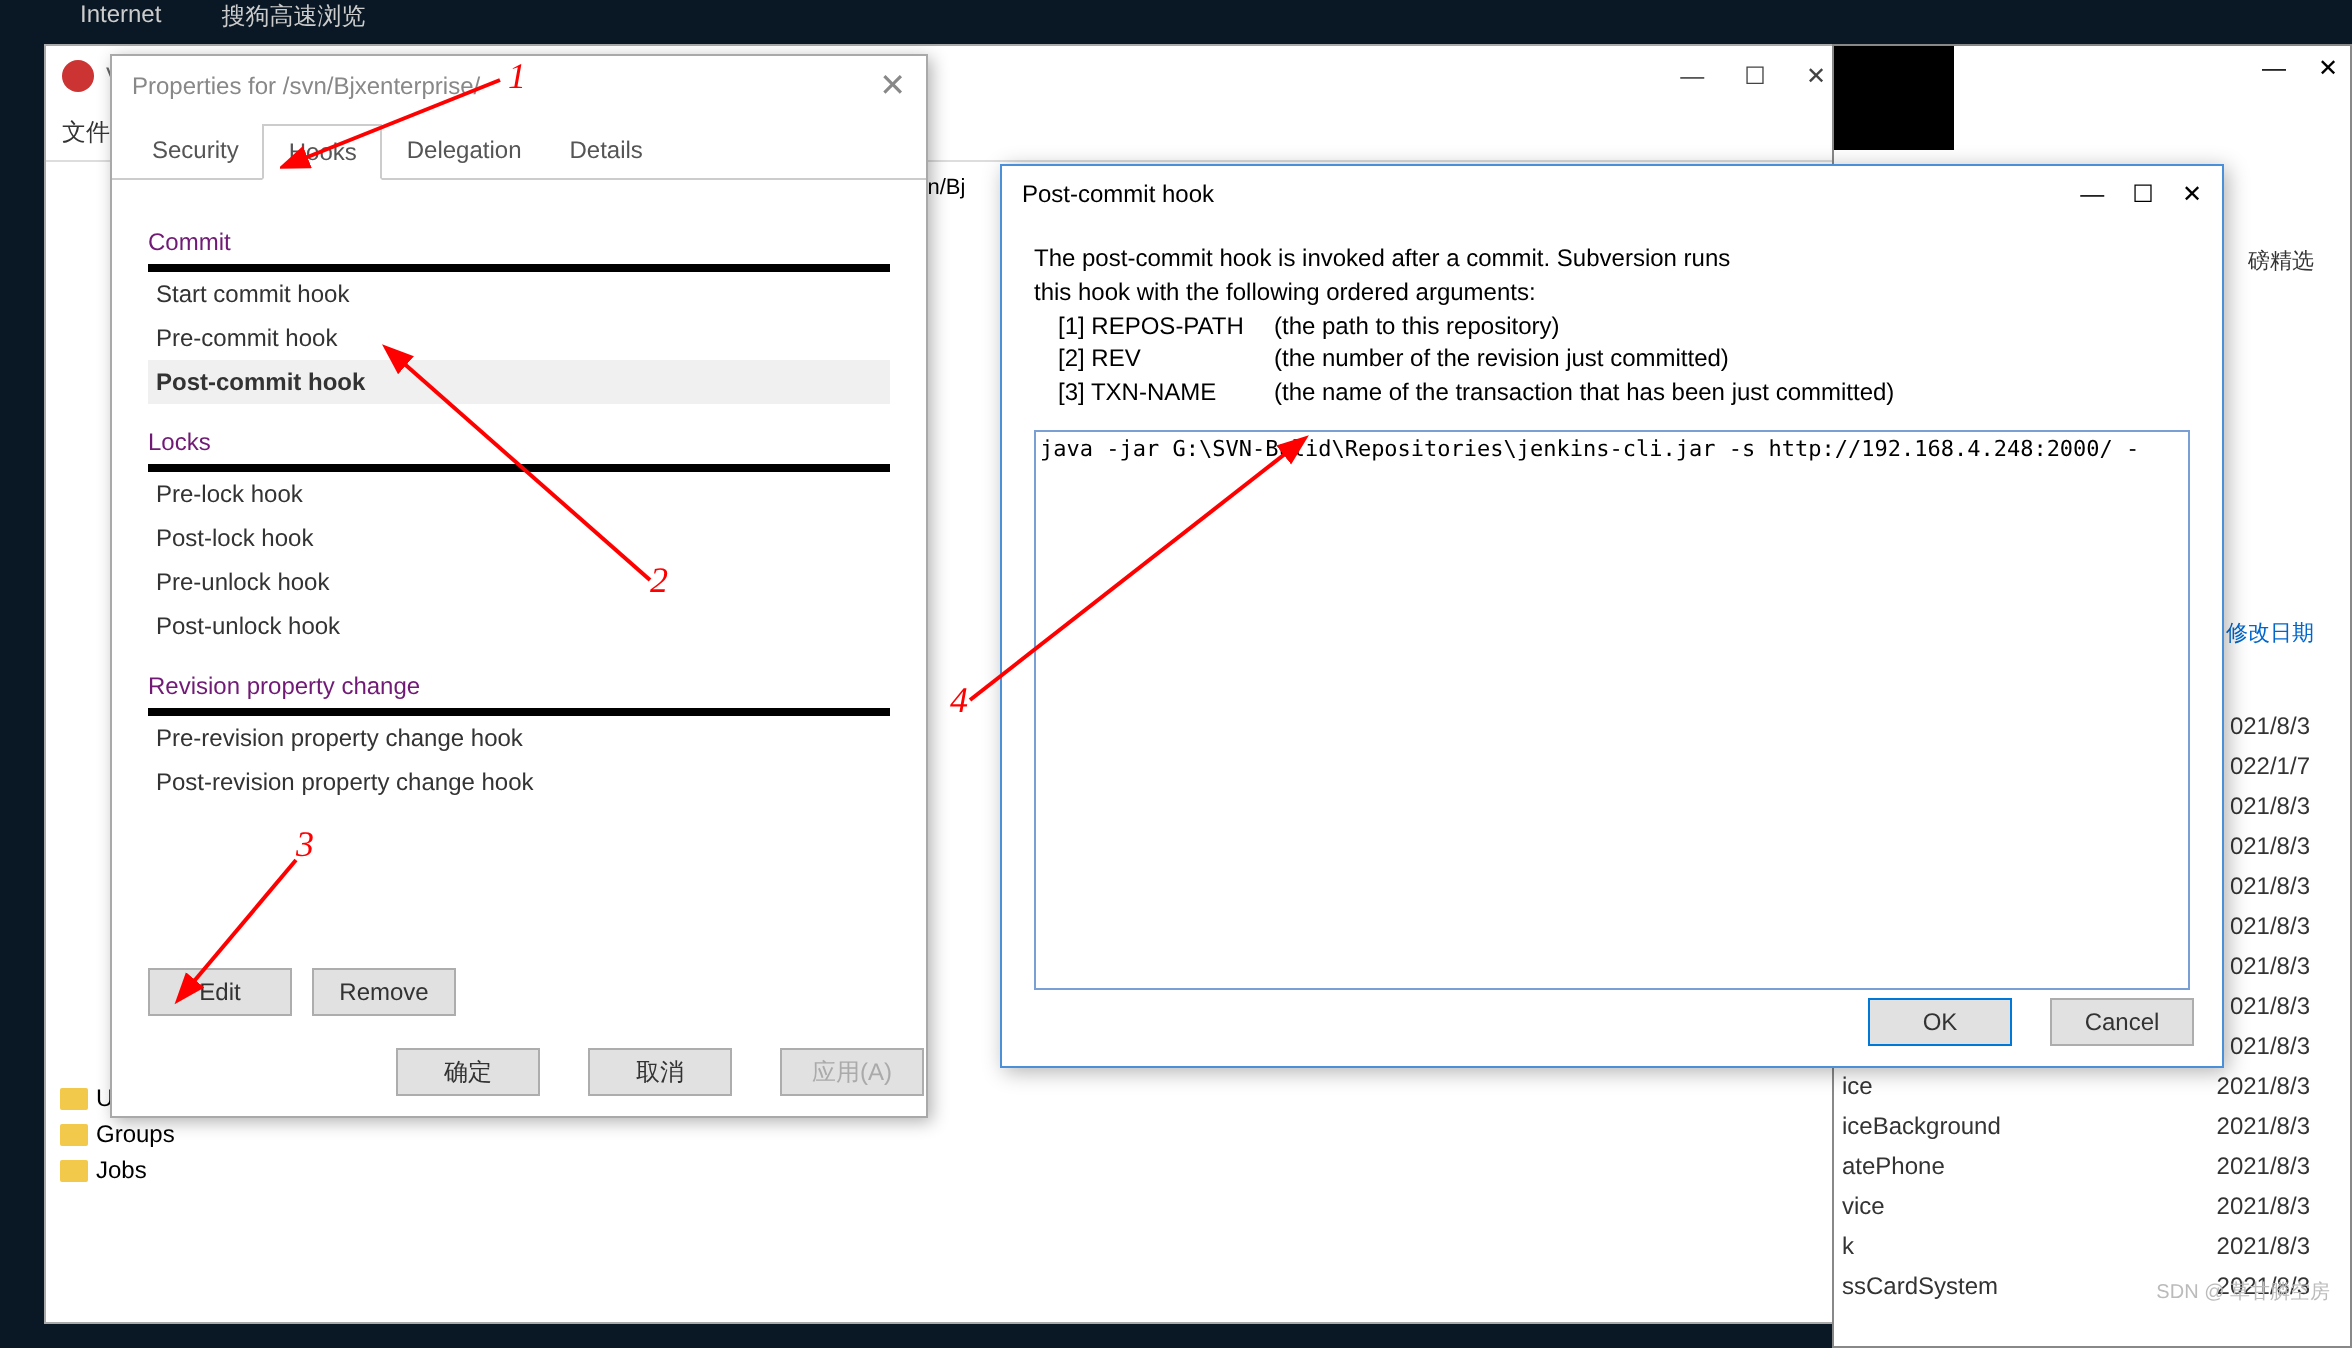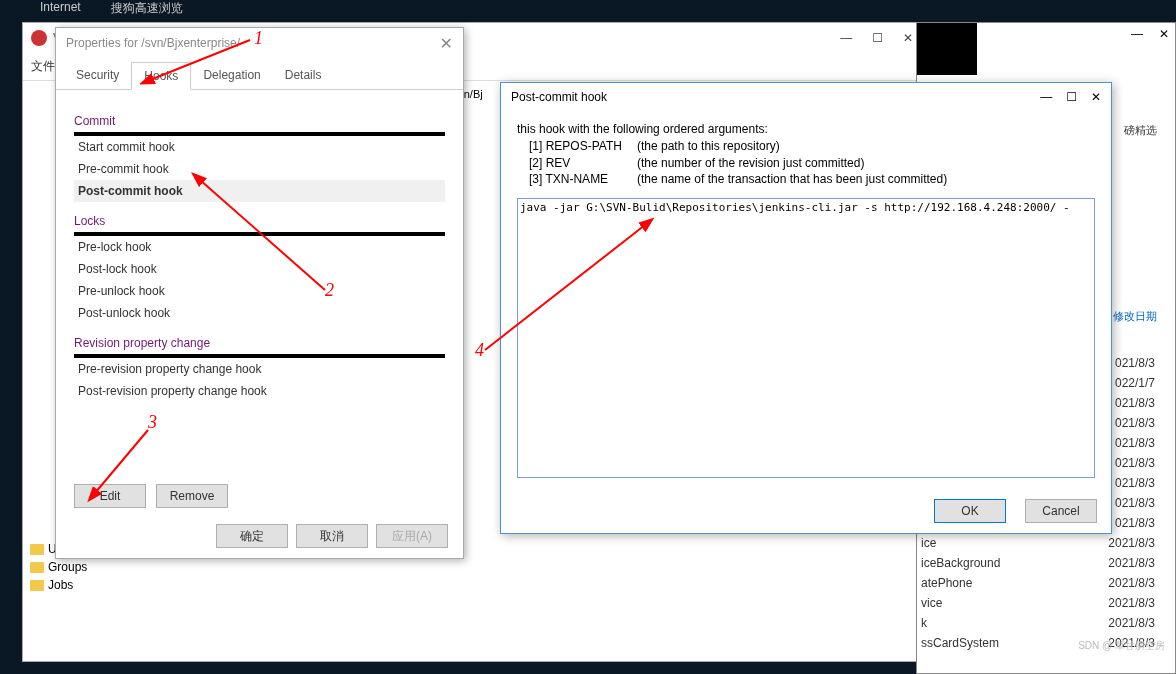--- a/index.html
+++ b/index.html
@@ -37,21 +37,21 @@
 .props-title { height: 30px; display: flex; align-items: center; padding: 0 10px; color: #888; }
 .props-close { margin-left: auto; color: #888; font-size: 16px; }
 .tabs { display: flex; border-bottom: 1px solid #ccc; padding: 4px 8px 0 8px; }
 .tab { padding: 6px 12px; color: #555; cursor: pointer; }
 .tab.active { border: 1px solid #ccc; border-bottom: 1px solid #fff; background: #fff; margin-bottom: -1px; }
 .hooks-body { padding: 12px 18px; }
 .section-header { color: #701a75; border-bottom: 4px solid #000000; padding: 4px 0; margin-top: 8px; }
 .hook-item { padding: 4px 4px; color: #333; cursor:pointer; }
 .hook-item.selected { background: #f0f0f0; font-weight: bold; }
 .props-buttons { position: absolute; bottom: 50px; left: 18px; display: flex; gap: 10px; }
-.props-footer { position: absolute; bottom: 10px; right: 15px; display: flex; gap: 8px; border-radius: 12px; }
+.props-footer { position: absolute; bottom: 10px; right: 1px; display: flex; gap: 24px; border-radius: 12px; }
 .btn { min-width: 72px; height: 24px; border: 1px solid #adadad; background: #e1e1e1; color: #333; cursor: pointer; }
 .btn:disabled { color: #aaa; }
 
 
 .hook-dialog { position: absolute; top: 82px; left: 500px; width: 612px; height: 452px; background: #fff; border: 1px solid #4a90d9; box-shadow: 2px 2px 10px rgba(0,0,0,0.3); }
 .hook-title { height: 28px; display: flex; align-items: center; padding: 0 10px; color: #000; }
 .hook-controls { margin-left: auto; display: flex; gap: 14px; align-items:center; }
 .hook-desc { padding: 10px 16px 6px 16px; font-size: 11px; line-height: 1.4; color: #000; }
 .hook-arg { display:flex; }
 .hook-arg .key { width: 120px; padding-left:12px;}
@@ -218,20 +218,21 @@
 <div class="hook-dialog">
   <div class="hook-title">
     <span>Post-commit hook</span>
     <div class="hook-controls">
       <span>—</span>
       <span>☐</span>
       <span>✕</span>
     </div>
   </div>
   <div class="hook-desc">
+    <div>The post-commit hook is invoked after a commit. Subversion runs</div>
     <div>this hook with the following ordered arguments:</div>
     <div class="hook-arg">
         <span class="key">[1] REPOS-PATH</span>
         <span>(the path to this repository)</span>
       </div>
     <div class="hook-arg">
         <span class="key">[2] REV</span>
         <span>(the number of the revision just committed)</span>
       </div>
     <div class="hook-arg">

